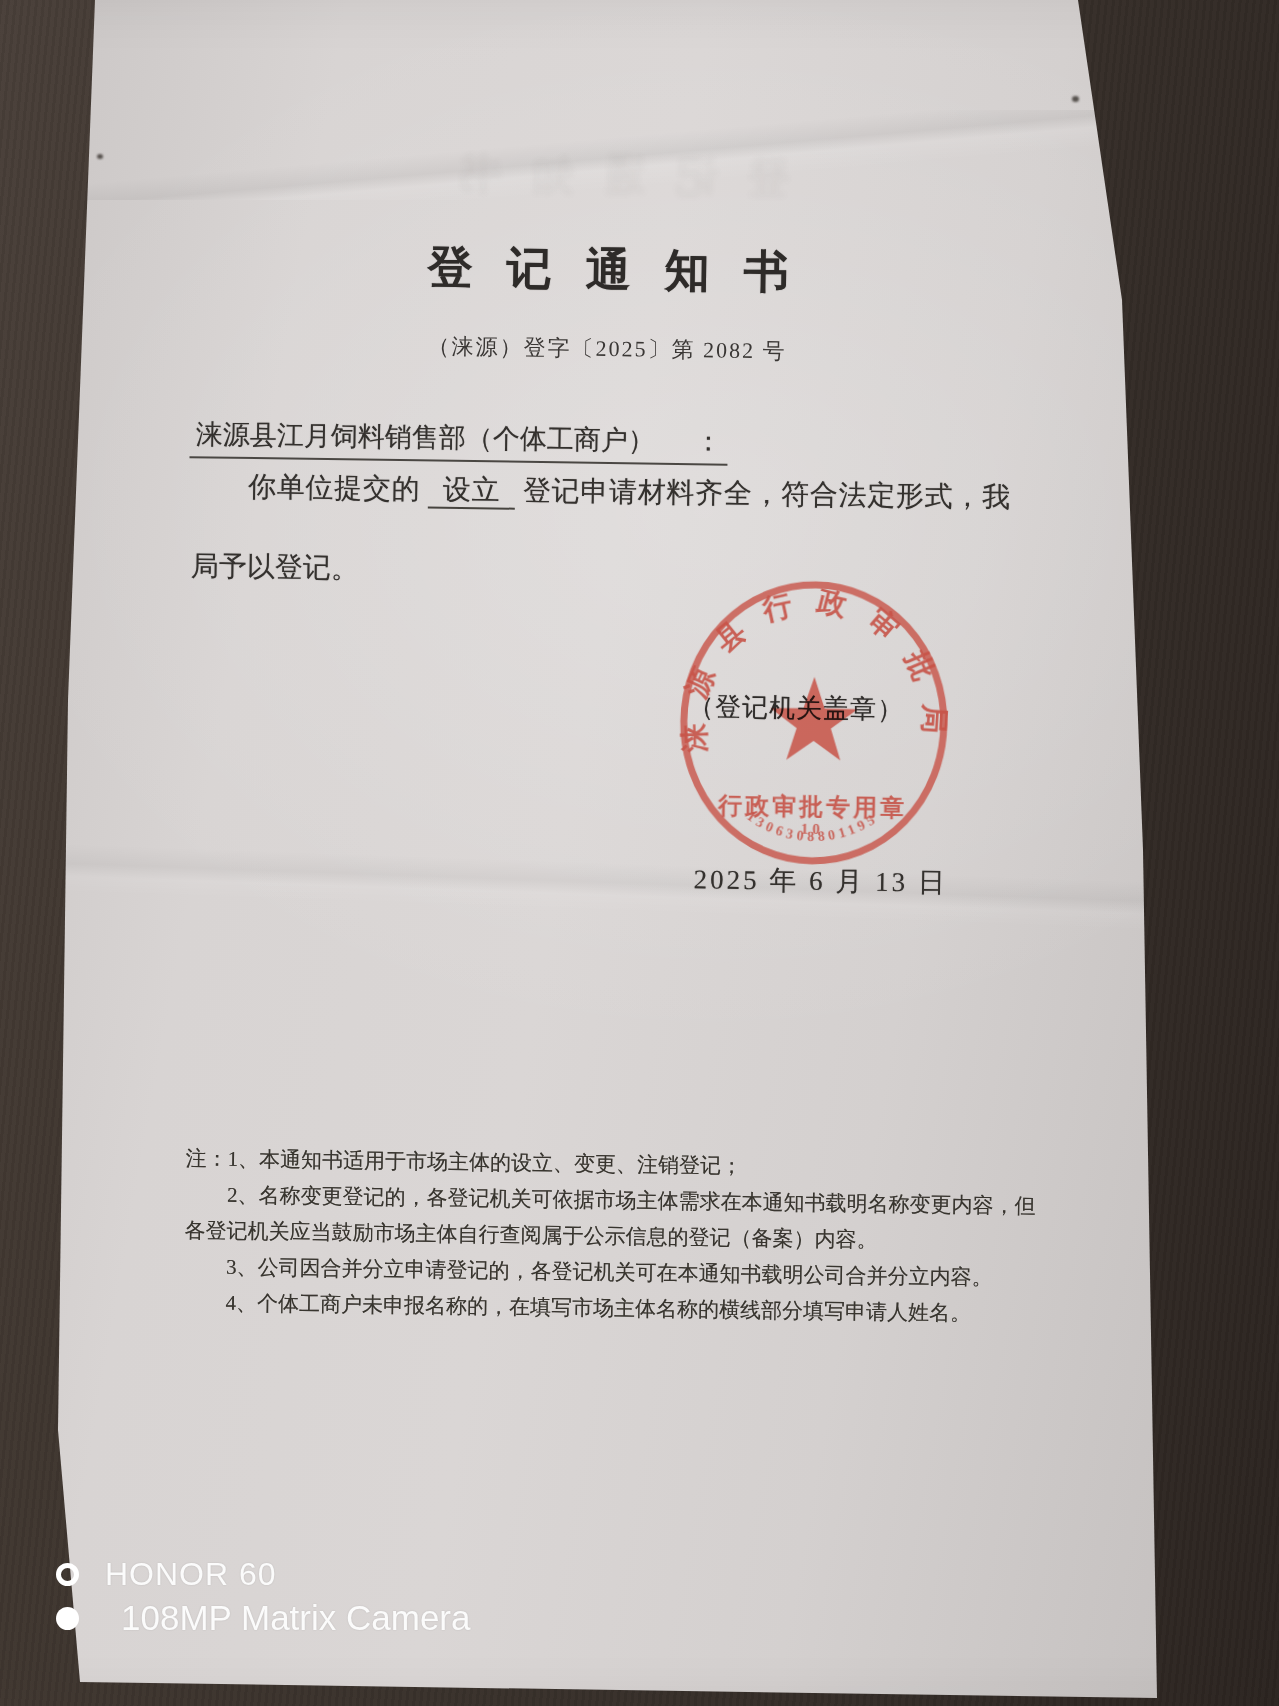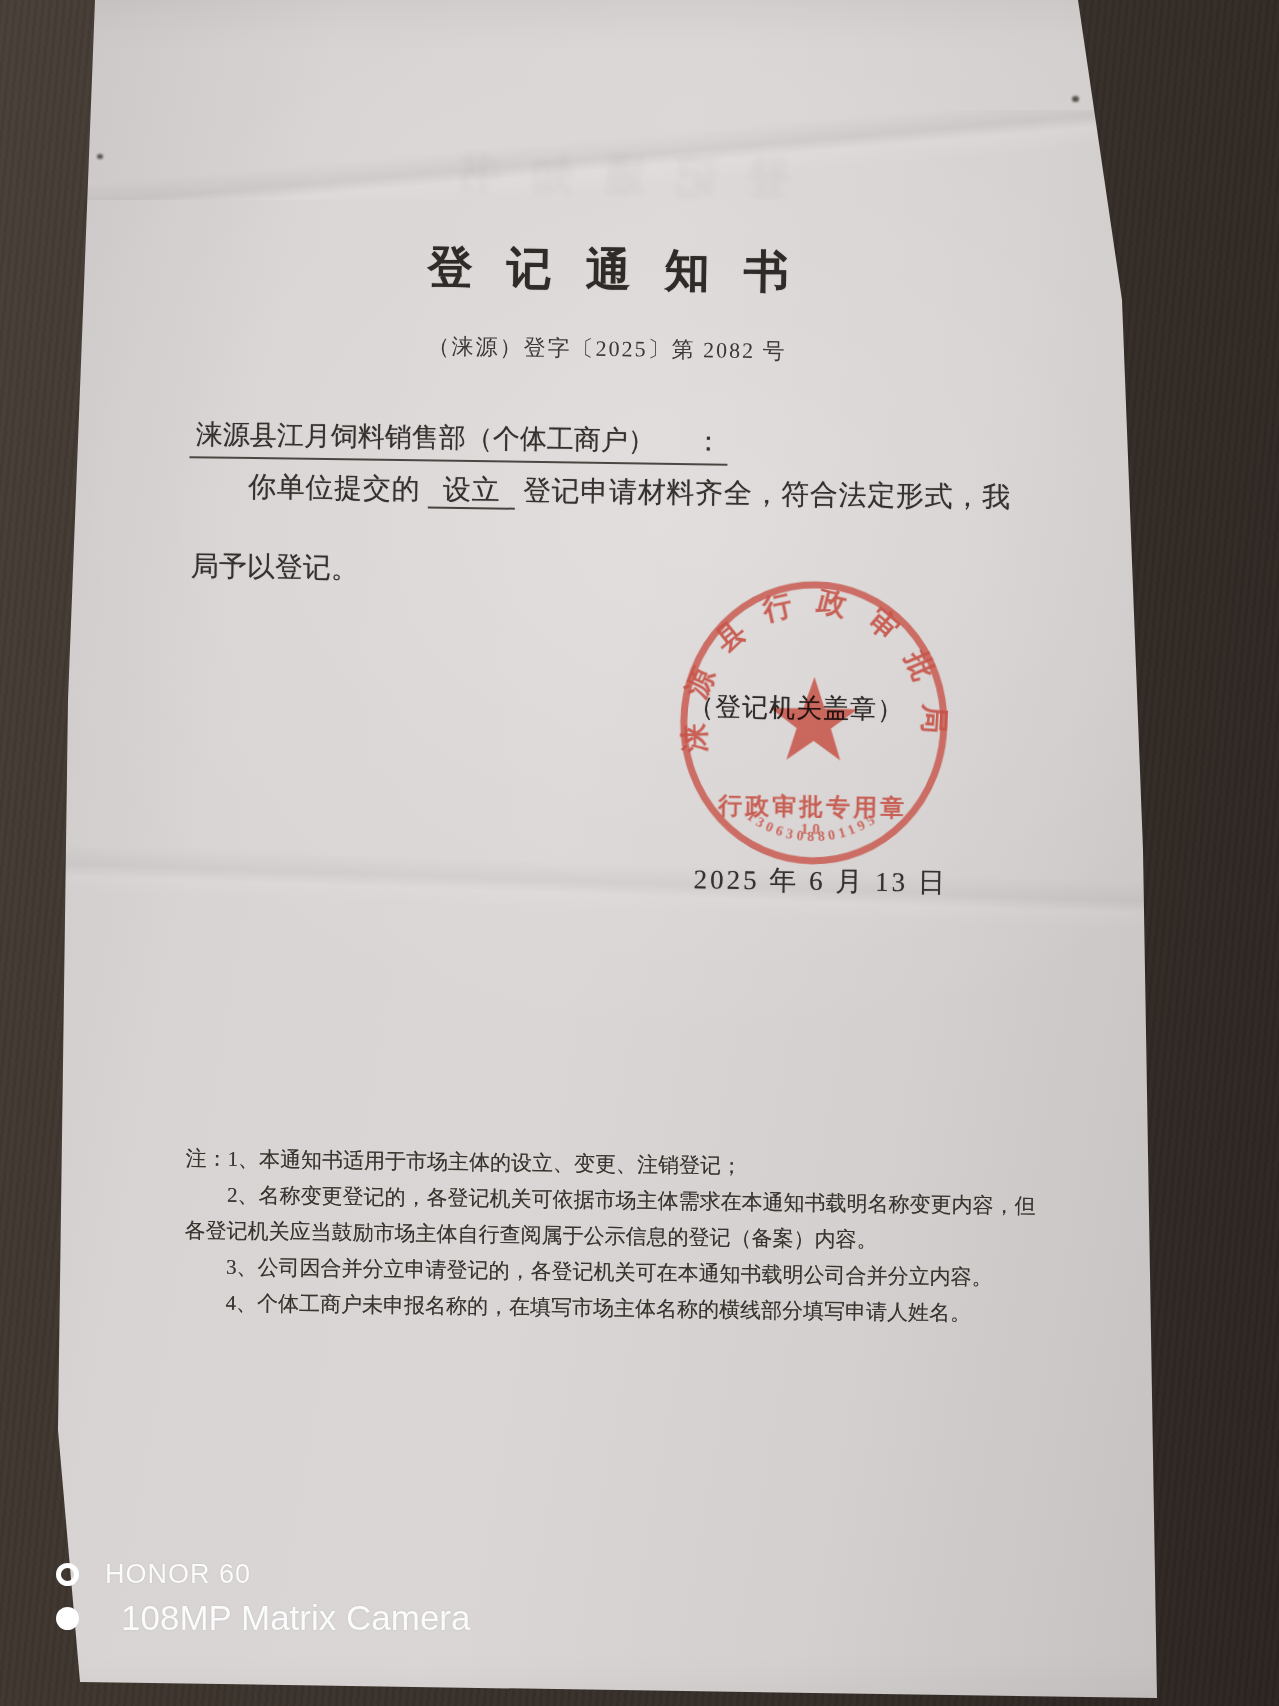--- a/index.html
+++ b/index.html
@@ -96,21 +96,21 @@
   }
   .wm-row{display:flex;align-items:center;height:44px;}
   .wm-ring{
     width:23px;height:23px;border:5px solid #fff;border-radius:50%;
     margin-right:26px;box-sizing:border-box;flex:0 0 auto;
   }
   .wm-dot{
     width:23px;height:23px;background:#fff;border-radius:50%;
     margin-right:26px;flex:0 0 auto;
   }
-  .wm-device{font-size:27px;letter-spacing:1px;text-align:right;}
+  .wm-device{font-size:32px;letter-spacing:1px;text-align:right;}
   .wm-camera{font-size:35px;letter-spacing:0px;margin-left:16px;}
 </style>
 </head>
 <body>
 
 <div class="scene">
   <div class="desk-grain"></div>
 
   <div class="paper">
     <div class="crease1"></div>

